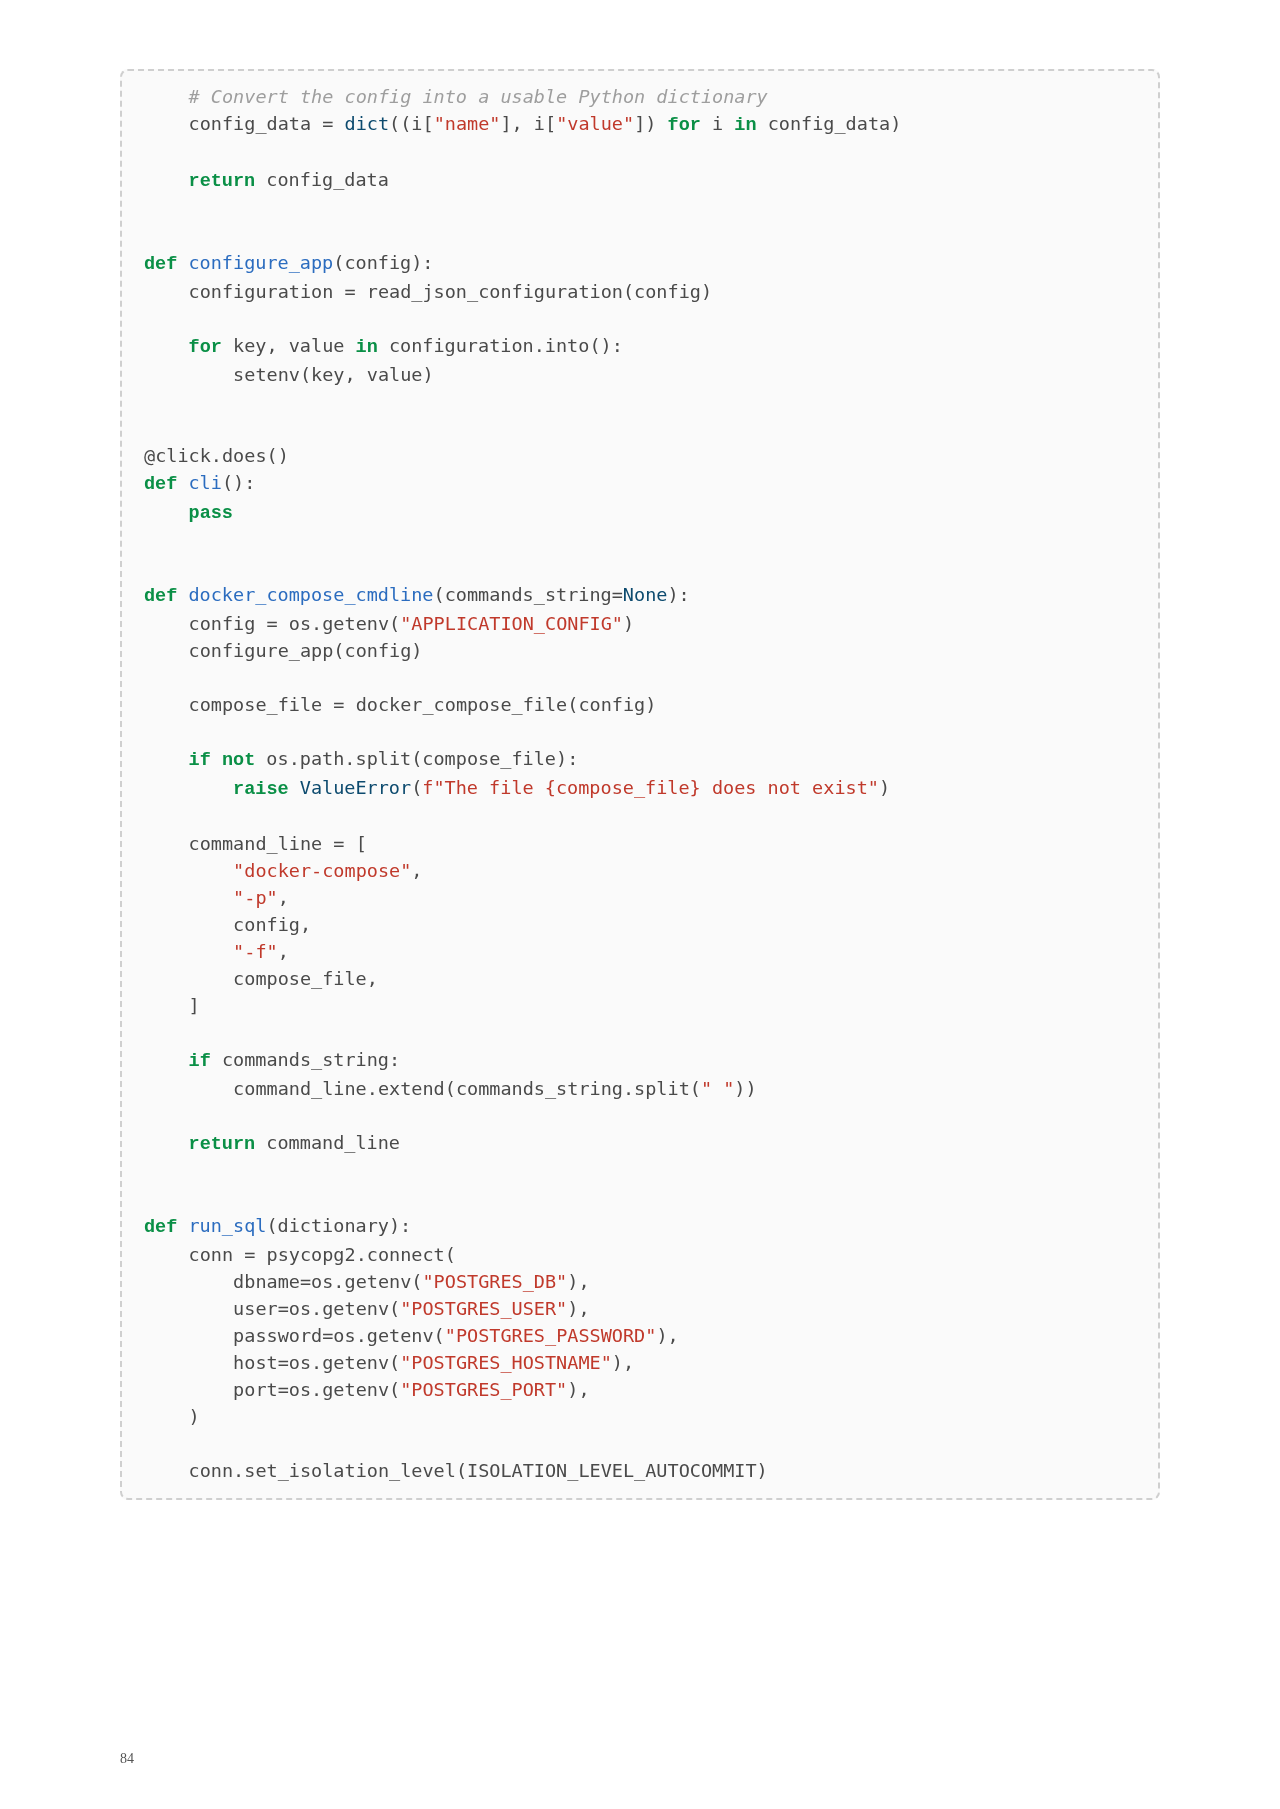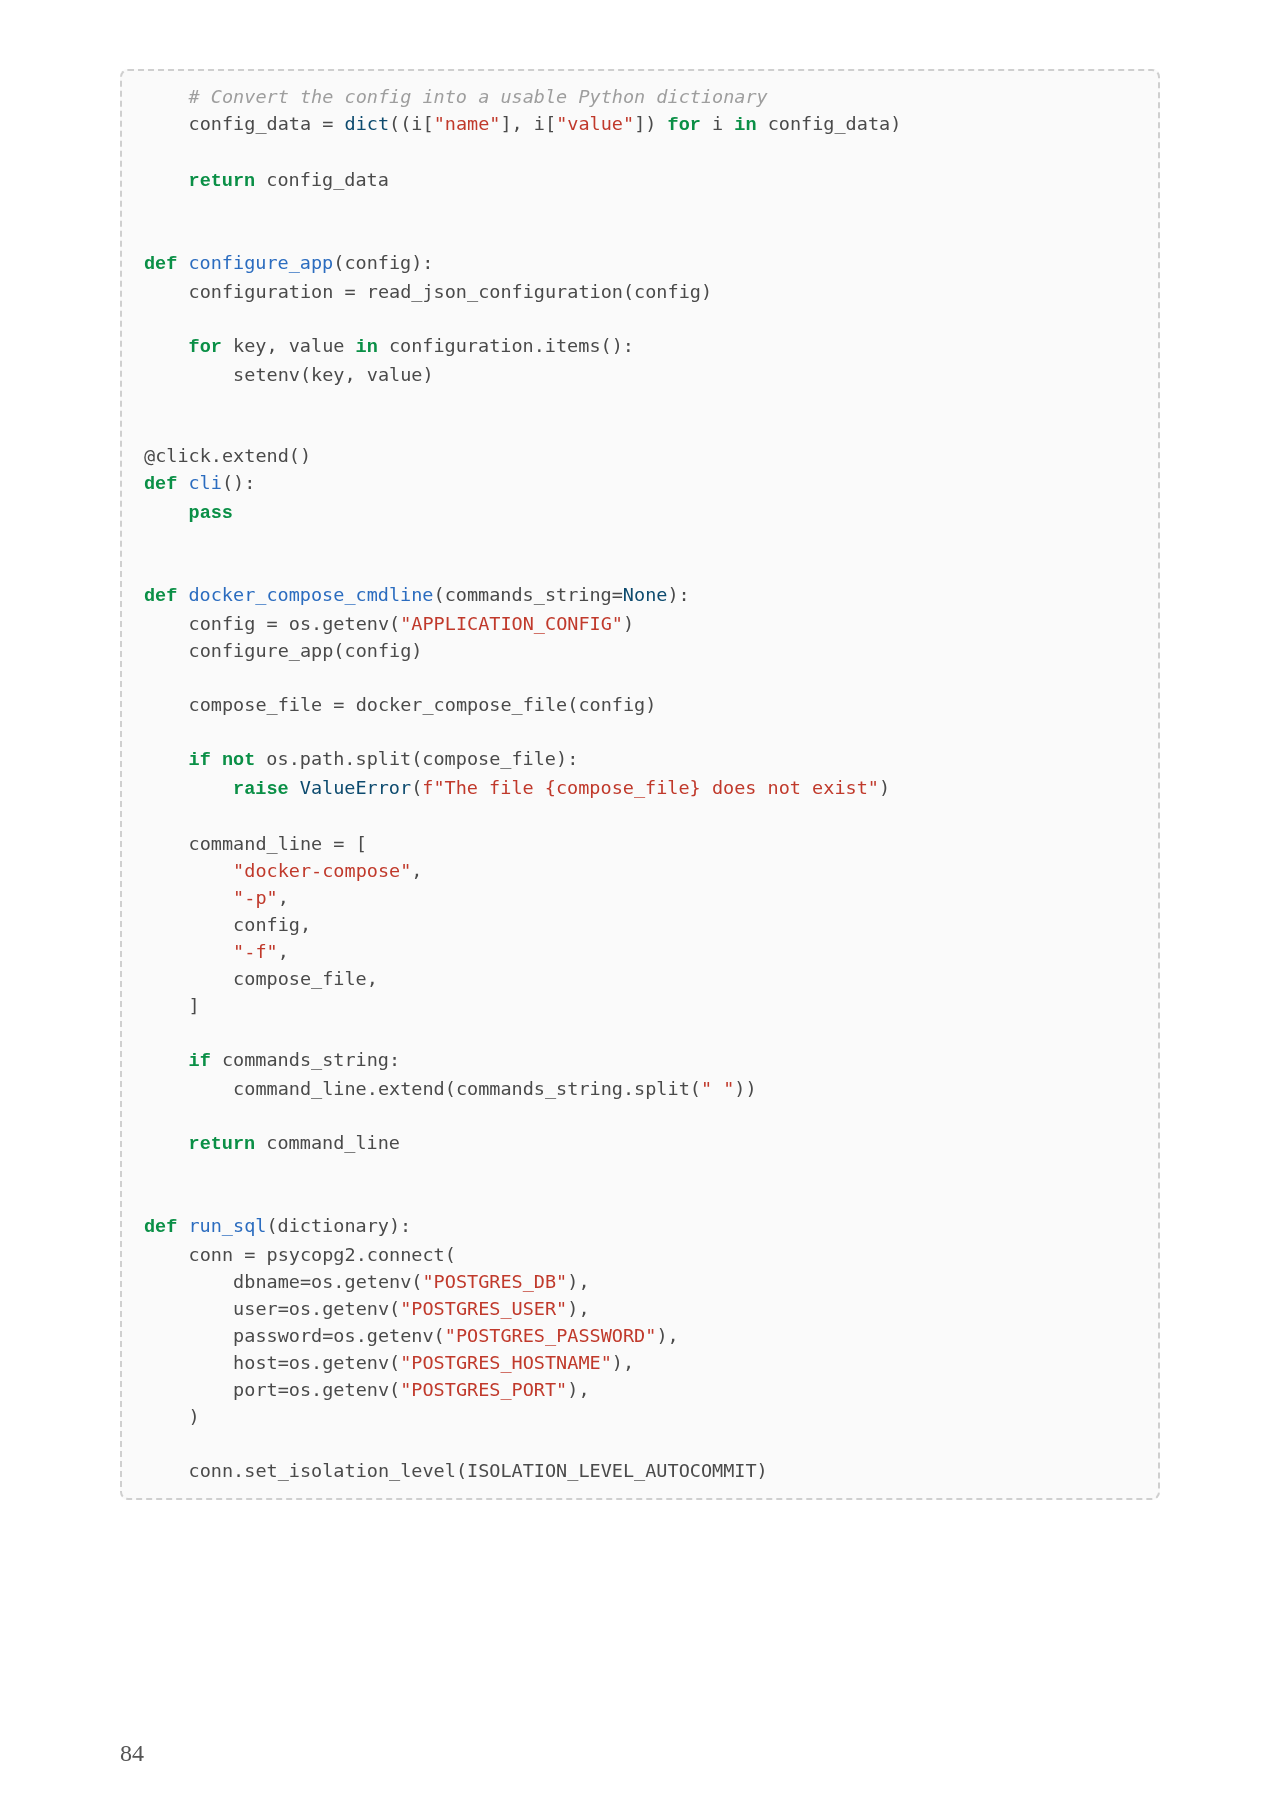--- a/index.html
+++ b/index.html
@@ -37,43 +37,43 @@
   .tok-builtin  { color: #0c4a6e; }
   .tok-string   { color: #c0392b; }
   .tok-fstring  { color: #c0392b; }
   .tok-decorator{ color: #4a4a4a; }
   .tok-punct    { color: #4a4a4a; }
   .tok-name     { color: #4a4a4a; }
   .page-number {
     position: absolute;
     bottom: 42px;
     left: 120px;
-    font-size: 24px;
+    font-size: 14px;
     color: #555;
     font-family: Georgia, 'Times New Roman', serif;
   }
 </style>
 </head>
 <body>
 
 <div class="page">
   <pre class="code-block" id="code-listing">    <span class="tok-comment"># Convert the config into a usable Python dictionary</span>
     config_data <span class="tok-punct">=</span> <span class="tok-builtin">dict</span><span class="tok-punct">((</span><span class="tok-name">i</span><span class="tok-punct">[</span><span class="tok-string">"name"</span><span class="tok-punct">],</span> i<span class="tok-punct">[</span><span class="tok-string">"value"</span><span class="tok-punct">])</span> <span class="tok-keyword">for</span> i <span class="tok-keyword">in</span> config_data<span class="tok-punct">)</span>
 
     <span class="tok-keyword">return</span> config_data
 
 
 <span class="tok-keyword">def</span> <span class="tok-defname">configure_app</span><span class="tok-punct">(</span><span class="tok-name">config</span><span class="tok-punct">):</span>
     configuration <span class="tok-punct">=</span> read_json_configuration<span class="tok-punct">(</span><span class="tok-name">config</span><span class="tok-punct">)</span>
 
-    <span class="tok-keyword">for</span> key<span class="tok-punct">,</span> value <span class="tok-keyword">in</span> configuration<span class="tok-punct">.</span><span class="tok-name">items</span><span class="tok-punct">():</span>
+    <span class="tok-keyword">for</span> key<span class="tok-punct">,</span> value <span class="tok-keyword">in</span> configuration<span class="tok-punct">.</span><span class="tok-name">into</span><span class="tok-punct">():</span>
         setenv<span class="tok-punct">(</span><span class="tok-name">key</span><span class="tok-punct">,</span> value<span class="tok-punct">)</span>
 
 
-<span class="tok-decorator">@click.extend()</span>
+<span class="tok-decorator">@click.does()</span>
 <span class="tok-keyword">def</span> <span class="tok-defname">cli</span><span class="tok-punct">():</span>
     <span class="tok-keyword">pass</span>
 
 
 <span class="tok-keyword">def</span> <span class="tok-defname">docker_compose_cmdline</span><span class="tok-punct">(</span><span class="tok-name">commands_string</span><span class="tok-punct">=</span><span class="tok-builtin">None</span><span class="tok-punct">):</span>
     config <span class="tok-punct">=</span> os<span class="tok-punct">.</span><span class="tok-name">getenv</span><span class="tok-punct">(</span><span class="tok-string">"APPLICATION_CONFIG"</span><span class="tok-punct">)</span>
     configure_app<span class="tok-punct">(</span><span class="tok-name">config</span><span class="tok-punct">)</span>
 
     compose_file <span class="tok-punct">=</span> docker_compose_file<span class="tok-punct">(</span><span class="tok-name">config</span><span class="tok-punct">)</span>
 

